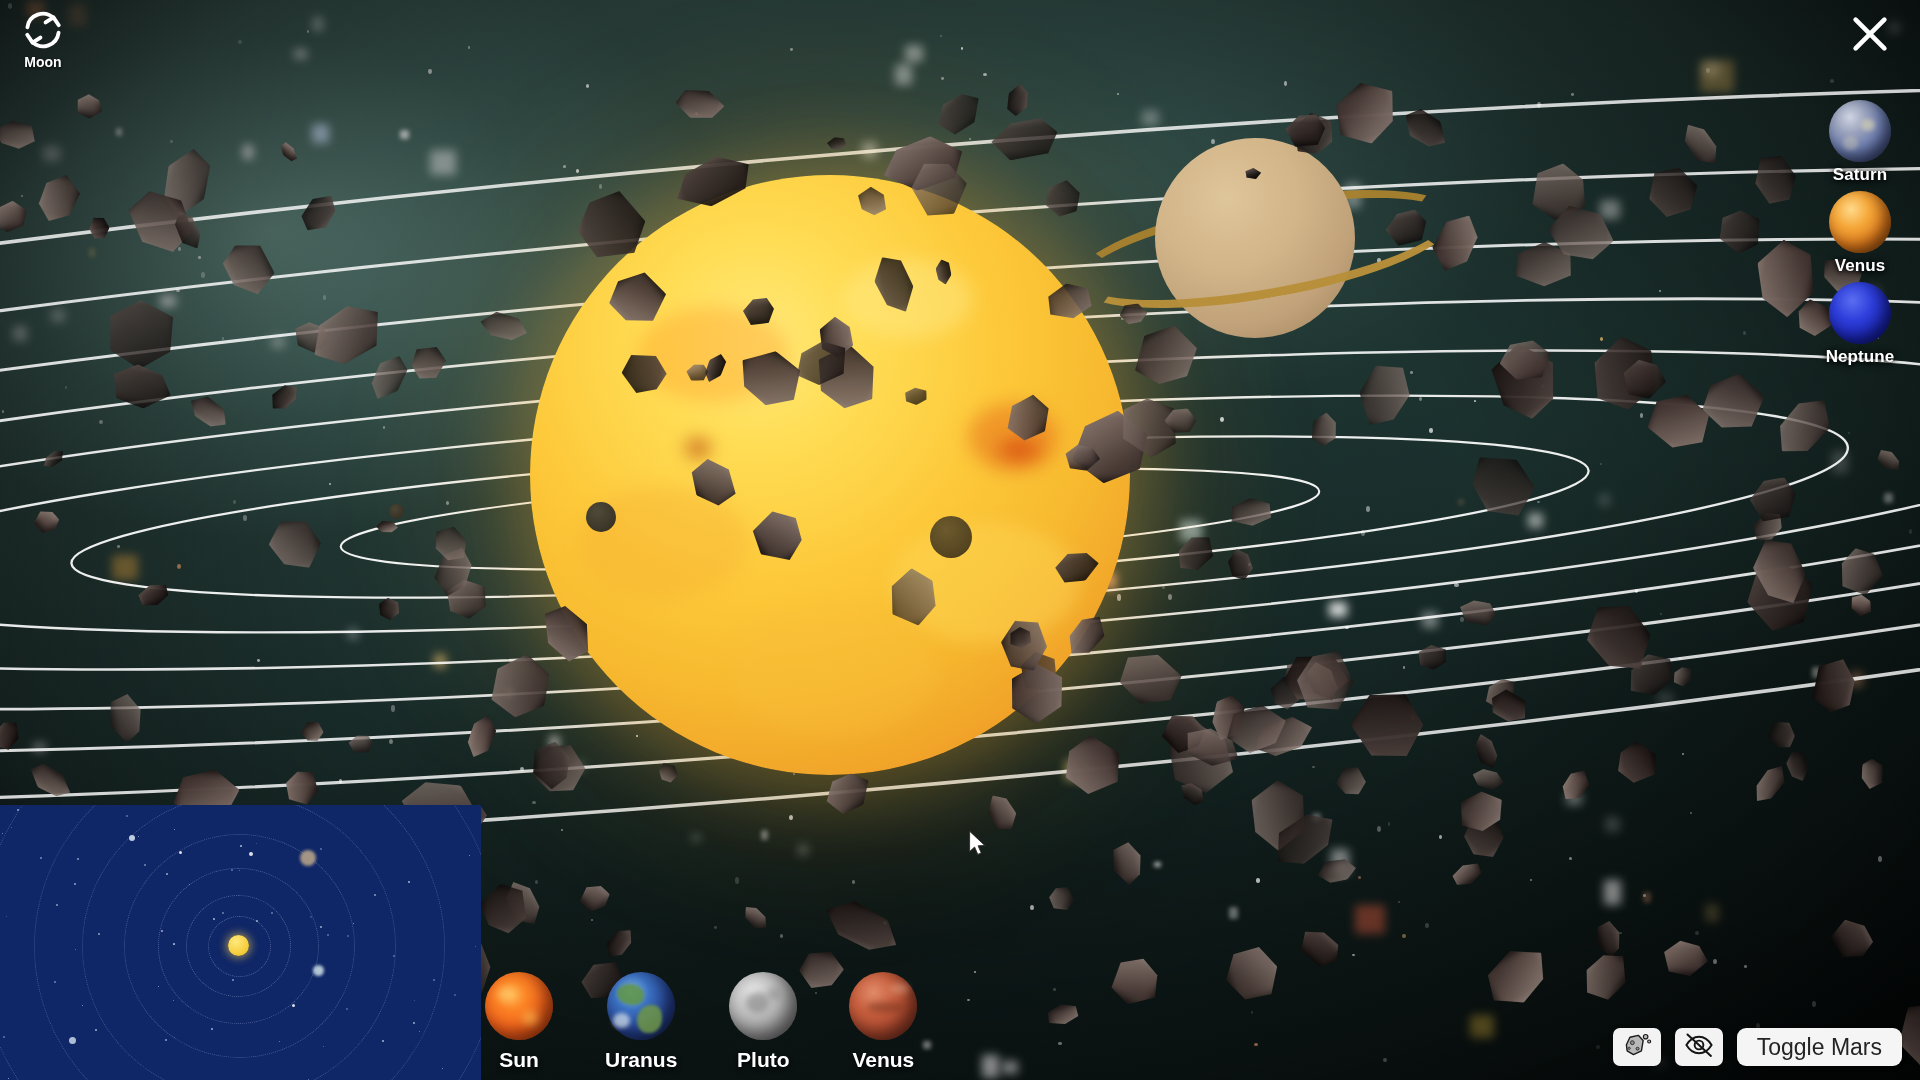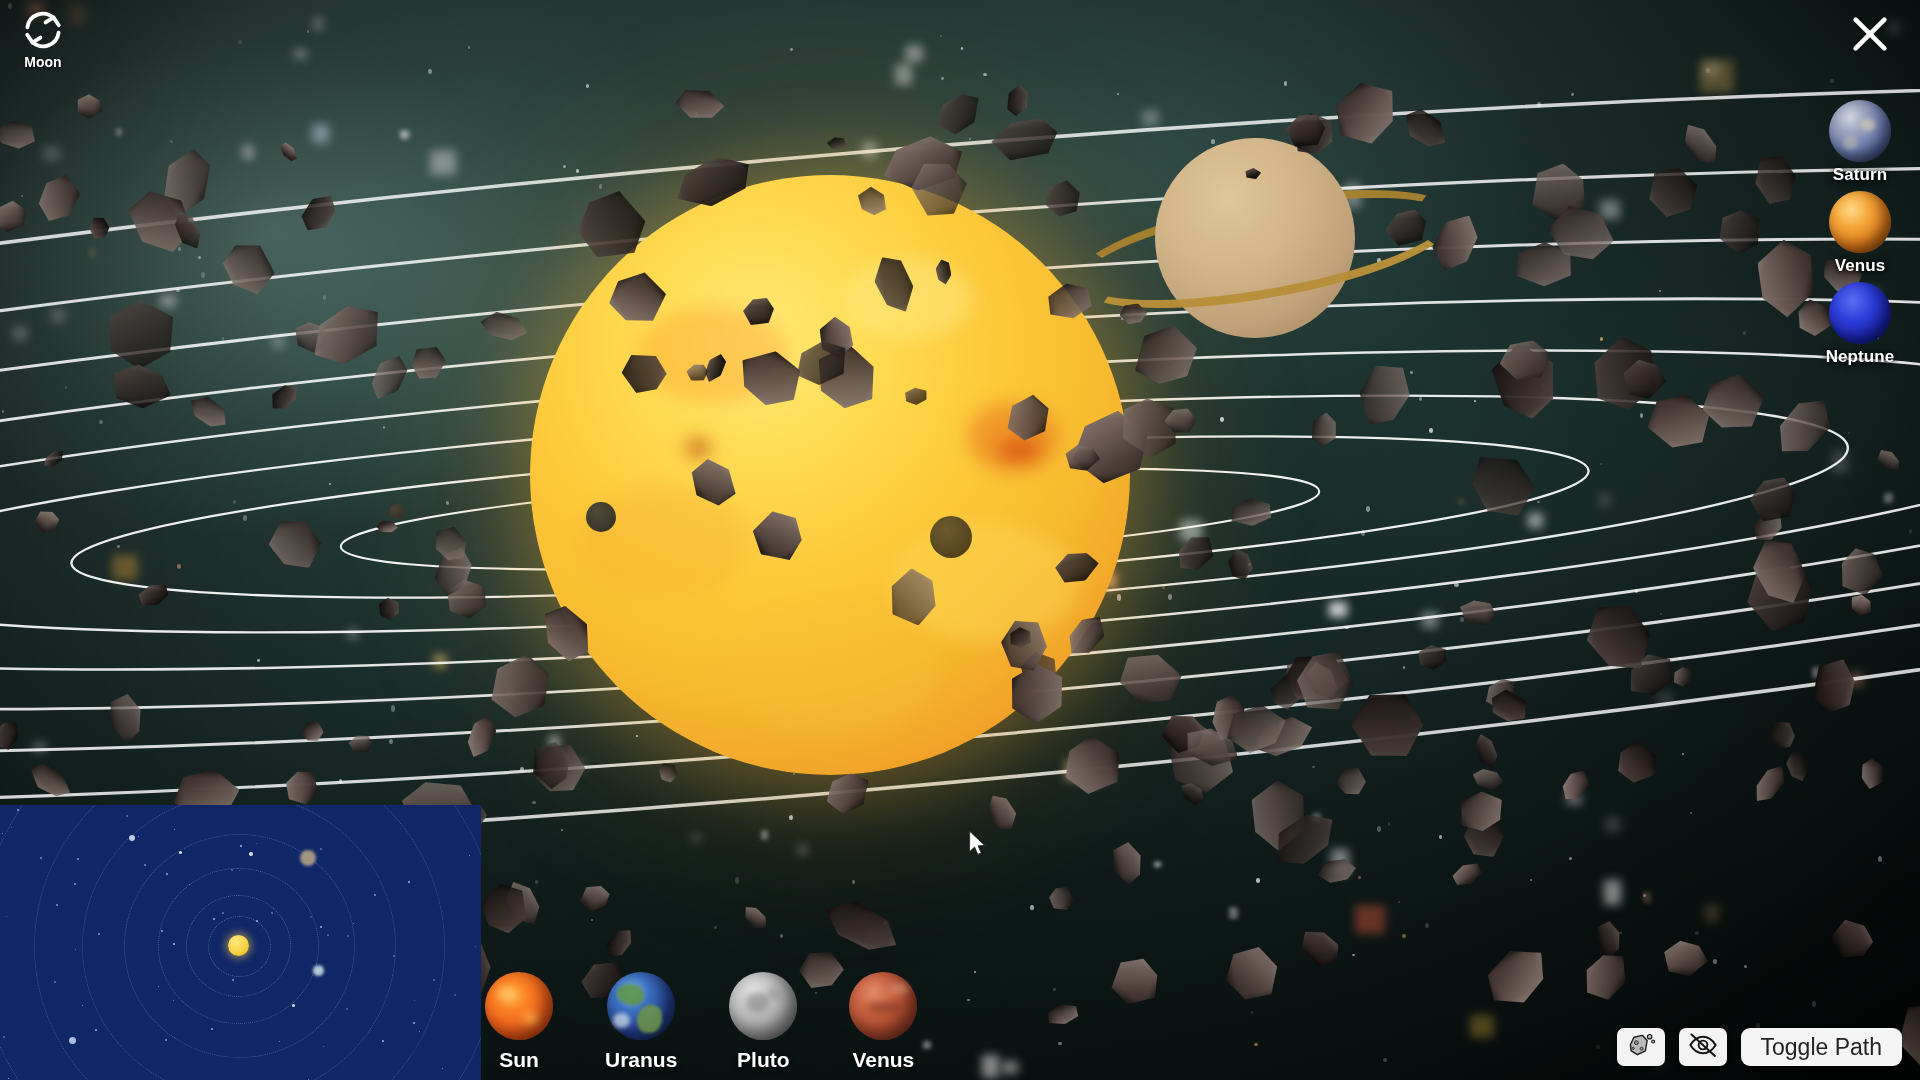--- a/index.html
+++ b/index.html
@@ -906,21 +906,21 @@
     </div>
     <div class="icon-btn">
       <span>
         <svg width="32" height="26" viewBox="0 0 30 24" fill="none" stroke="#141414" stroke-width="1.8" stroke-linecap="round">
           <path d="M3.2 12 C6.4 6.6 10.4 4.2 15 4.2 C19.6 4.2 23.6 6.6 26.8 12 C23.6 17.4 19.6 19.8 15 19.8 C10.4 19.8 6.4 17.4 3.2 12 Z"></path>
           <circle cx="15" cy="12" r="4.1"></circle>
           <line x1="4.2" y1="2.2" x2="26.2" y2="22.2" stroke-width="1.9"></line>
         </svg>
       </span>
     </div>
-    <div class="pill-btn">Toggle Path</div>
+    <div class="pill-btn">Toggle Mars</div>
   </div>
 
   <div class="minimap" id="minimap">
       <span class="mm-ring" style="left:208px;top:111px;width:61px;height:59px;opacity:0.71"></span>
       <span class="mm-ring" style="left:186px;top:90px;width:103px;height:100px;opacity:0.68"></span>
       <span class="mm-ring" style="left:158px;top:63px;width:159px;height:154px;opacity:0.65"></span>
       <span class="mm-ring" style="left:124px;top:29px;width:229px;height:222px;opacity:0.61"></span>
       <span class="mm-ring" style="left:82px;top:-11px;width:312px;height:303px;opacity:0.57"></span>
       <span class="mm-ring" style="left:34px;top:-58px;width:409px;height:397px;opacity:0.54"></span>
       <span class="mm-ring" style="left:-22px;top:-112px;width:519px;height:504px;opacity:0.51"></span>

